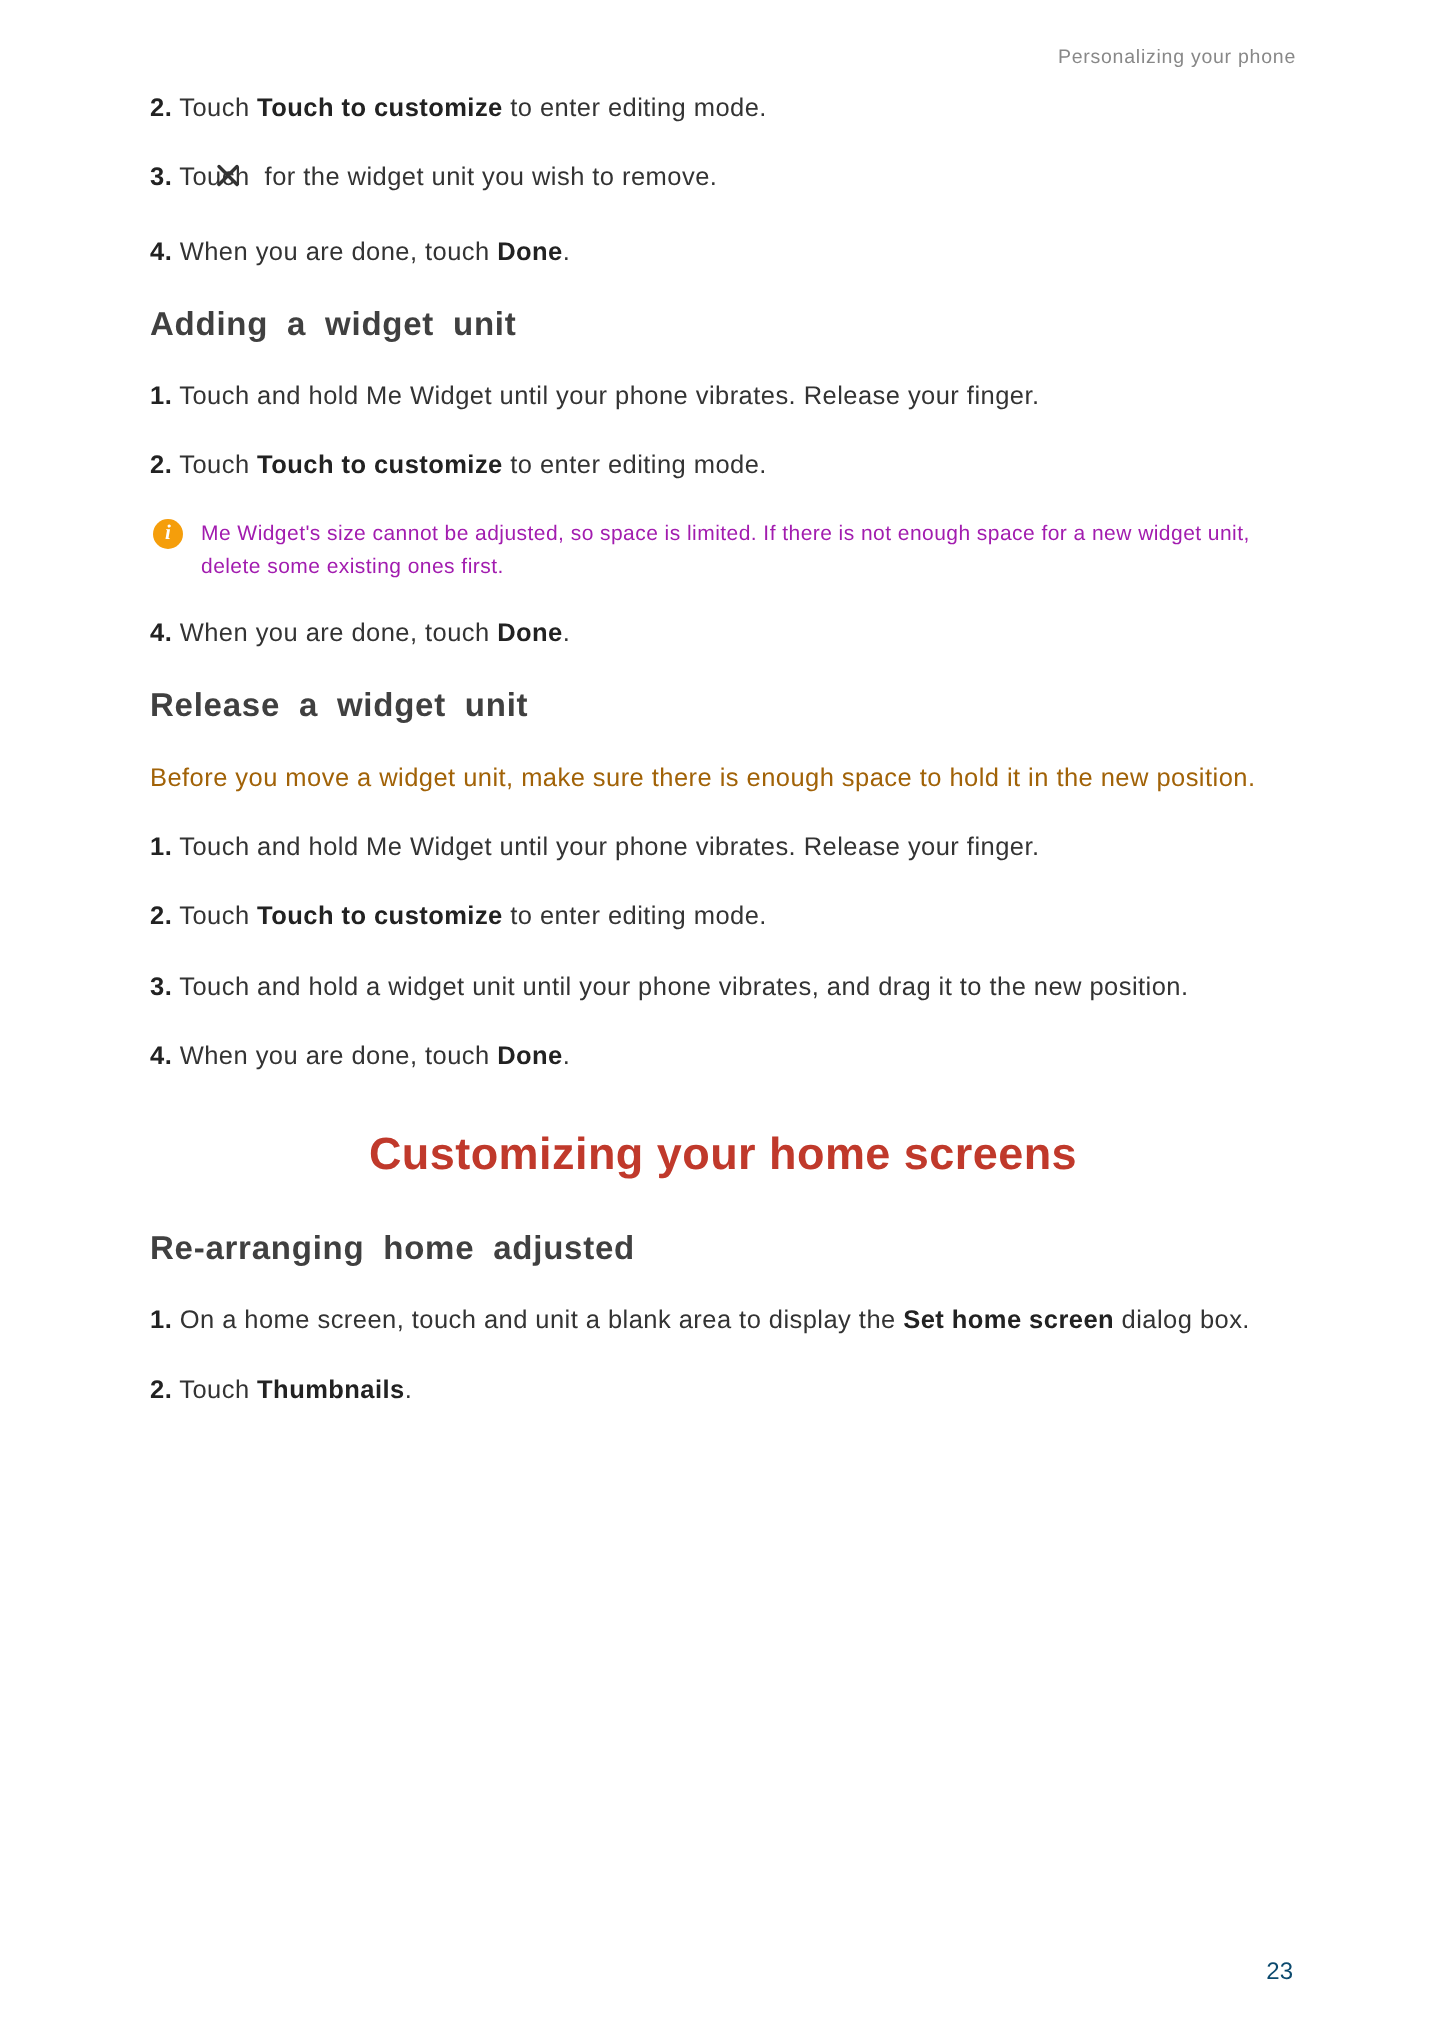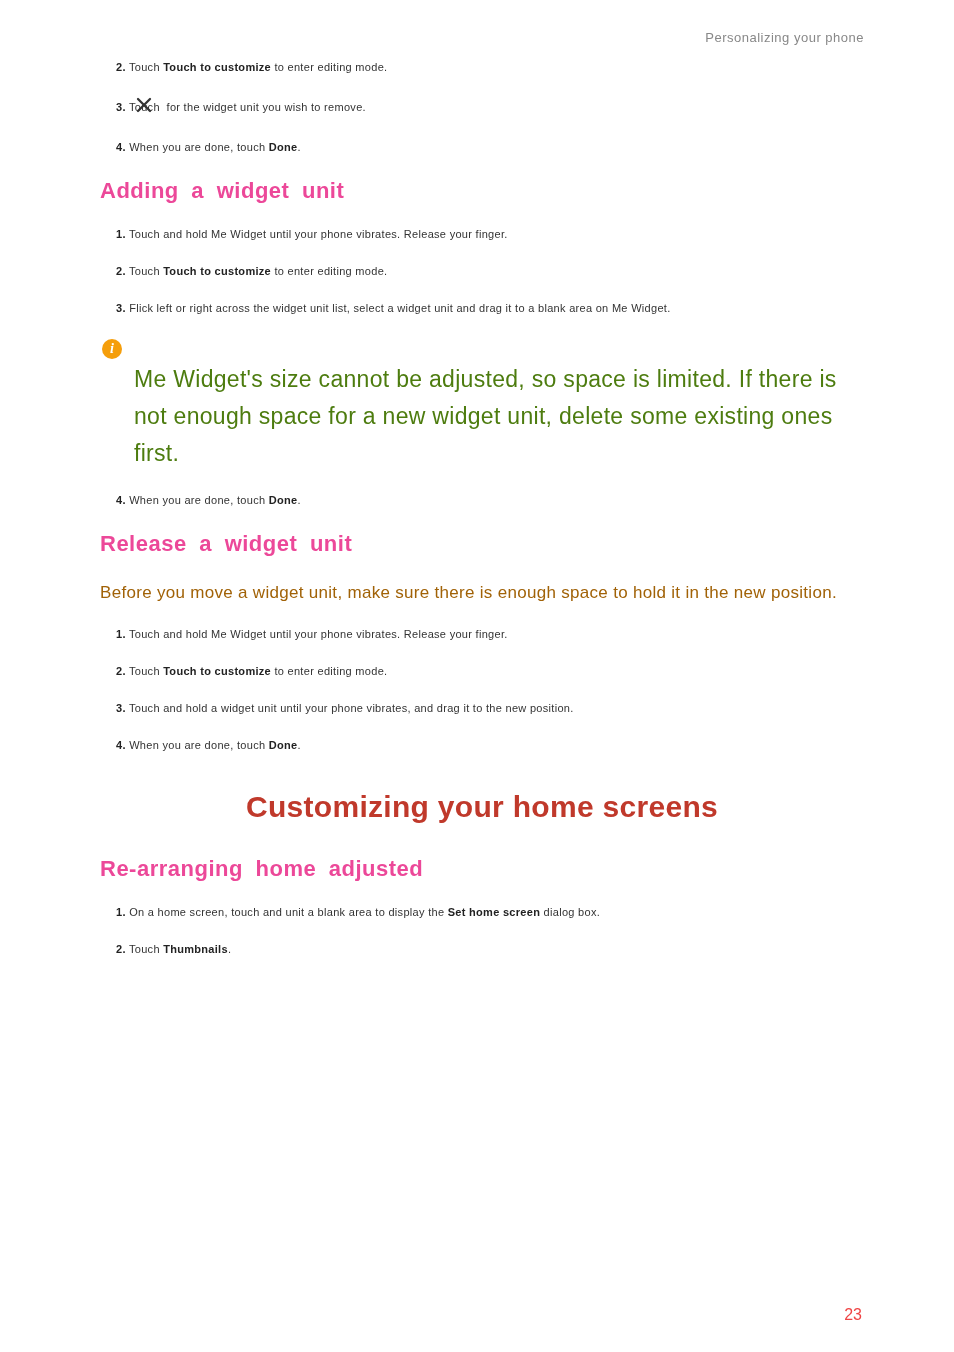--- a/index.html
+++ b/index.html
@@ -18,24 +18,24 @@
     color: #333;
   }
   .header {
     text-align: right;
     font-size: 13px;
     color: #888;
     letter-spacing: 0.5px;
     margin-bottom: 14px;
   }
   .step {
-    font-size: 11px;
+    font-size: 17px;
     line-height: 1.55;
     color: #333;
-    margin: 0 0 20px 16px;
+    margin: 0 0 20px 0;
     padding-left: 28px;
     text-indent: -28px;
     letter-spacing: 0.3px;
   }
   .step .num {
     font-weight: 700;
     color: #222;
   }
   .step .bold {
     font-weight: 700;
@@ -48,21 +48,21 @@
     display: inline-block;
     vertical-align: -3px;
   }
   .x-icon svg {
     width: 18px;
     height: 18px;
   }
   .h2 {
     font-size: 22px;
     font-weight: 700;
-    color: #ec4899;
+    color: #404040;
     letter-spacing: 0.5px;
     word-spacing: 6px;
     margin: 22px 0 22px 0;
   }
   .h1 {
     font-size: 30px;
     font-weight: 700;
     color: #c0392b;
     letter-spacing: 0.3px;
     margin: 36px 0 32px 0;
@@ -94,32 +94,31 @@
     color: #fff;
     font-family: Georgia, "Times New Roman", serif;
     font-style: italic;
     font-weight: 700;
     font-size: 14px;
     line-height: 20px;
     text-align: center;
   }
   .info-text {
     flex: 1 1 auto;
-    font-size: 23px;
+    font-size: 14px;
     line-height: 1.6;
-    color: #4d7c0f;
-    letter-spacing: 0.3px;
-    margin-top: 24px;
+    color: #a21caf;
+    letter-spacing: 0.3px;
   }
   .pagenum {
     position: absolute;
     bottom: 28px;
     right: 92px;
     font-size: 16px;
-    color: #ef4444;
+    color: #0c4a6e;
   }
 </style>
 </head>
 <body>
 
 <div class="page">
 
   <div class="header">Personalizing your phone</div>
 
   <p class="step">
@@ -145,24 +144,20 @@
   <p class="step">
     <span class="num">1.</span>
     <span class="cont">Touch and hold Me Widget until your phone vibrates. Release your finger.</span>
   </p>
 
   <p class="step">
     <span class="num">2.</span>
     <span class="cont">Touch </span><span class="bold">Touch to customize</span><span class="cont"> to enter editing mode.</span>
   </p>
 
-  <p class="step">
-    <span class="num">3.</span>
-    <span class="cont">Flick left or right across the widget unit list, select a widget unit and drag it to a blank area on Me Widget.</span>
-  </p>
 
   <div class="info-row">
     <div class="info-icon">
       <div class="info-icon-circle">i</div>
     </div>
     <div class="info-text">Me Widget's size cannot be adjusted, so space is limited. If there is not enough space for a new widget unit, delete some existing ones first.</div>
   </div>
 
   <p class="step">
     <span class="num">4.</span>

